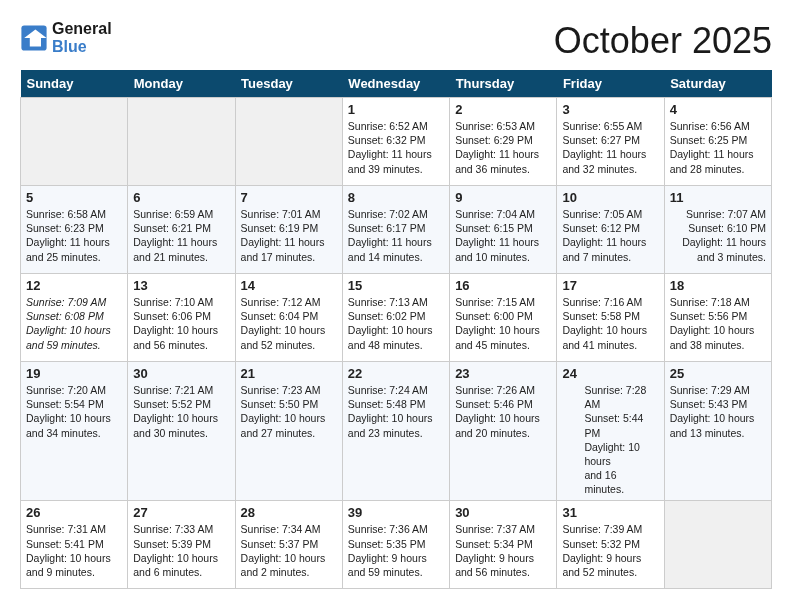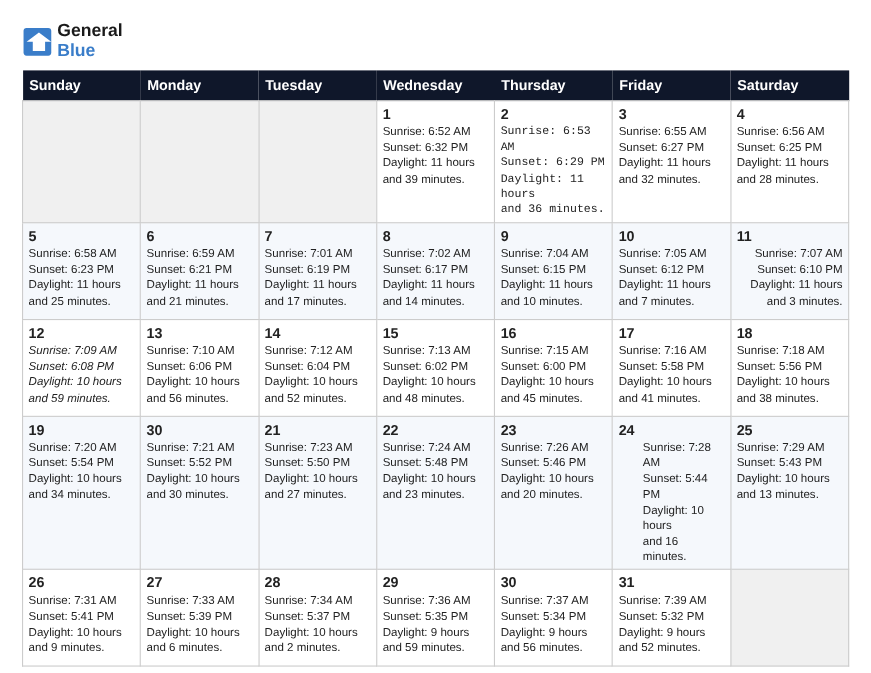--- a/index.html
+++ b/index.html
@@ -70,41 +70,42 @@
       font-size: 10.5px;
       line-height: 1.35;
     }
     tr:nth-child(even) td {
       background-color: #f5f8fc;
     }
     tr:nth-child(odd) td {
       background-color: #ffffff;
     }
     thead tr th {
-      background-color: #0f172a;
+      background-color: #0c4a6e;
     }
     .empty-cell {
       background-color: #f0f0f0 !important;
     }
   </style>
 </head>
 <body>
 
 <div class="header">
   <div class="logo">
     <svg class="logo-icon" viewBox="0 0 40 40">
       <rect x="2" y="2" width="36" height="36" rx="4" fill="#3a7dc9"></rect>
       <polygon points="22,8 38,20 30,20 30,32 14,32 14,20 6,20" fill="white"></polygon>
     </svg>
     <div>
       <div style="font-size:16px;font-weight:bold;color:#1a1a1a;">General</div>
       <div style="font-size:16px;font-weight:bold;color:#3a7dc9;">Blue</div>
     </div>
   </div>
   <div class="title-section">
+    <div class="month-title">October 2025</div>
   </div>
 </div>
 
 <table>
   <thead>
     <tr>
     <th>Sunday</th>
         <th>Monday</th>
         <th>Tuesday</th>
         <th>Wednesday</th>
@@ -120,21 +121,21 @@
         <td class="empty-cell"></td>
         <td>
           <div class="day-num">1</div>
           <div class="cell-text" style="white-space: pre-line;">Sunrise: 6:52 AM
 Sunset: 6:32 PM
 Daylight: 11 hours
 and 39 minutes.</div>
         </td>
         <td>
           <div class="day-num">2</div>
-          <div class="cell-text" style="white-space: pre-line; font-family: Liberation Mono, monospace;">Sunrise: 6:53 AM
+          <div class="cell-text" style="white-space: pre-line;">Sunrise: 6:53 AM
 Sunset: 6:29 PM
 Daylight: 11 hours
 and 36 minutes.</div>
         </td>
         <td>
           <div class="day-num">3</div>
           <div class="cell-text" style="white-space: pre-line;">Sunrise: 6:55 AM
 Sunset: 6:27 PM
 Daylight: 11 hours
 and 32 minutes.</div>
@@ -316,21 +317,21 @@
 and 6 minutes.</div>
         </td>
         <td>
           <div class="day-num">28</div>
           <div class="cell-text" style="white-space: pre-line;">Sunrise: 7:34 AM
 Sunset: 5:37 PM
 Daylight: 10 hours
 and 2 minutes.</div>
         </td>
         <td>
-          <div class="day-num">29</div>
+          <div class="day-num">39</div>
           <div class="cell-text" style="white-space: pre-line;">Sunrise: 7:36 AM
 Sunset: 5:35 PM
 Daylight: 9 hours
 and 59 minutes.</div>
         </td>
         <td>
           <div class="day-num">30</div>
           <div class="cell-text" style="white-space: pre-line;">Sunrise: 7:37 AM
 Sunset: 5:34 PM
 Daylight: 9 hours

